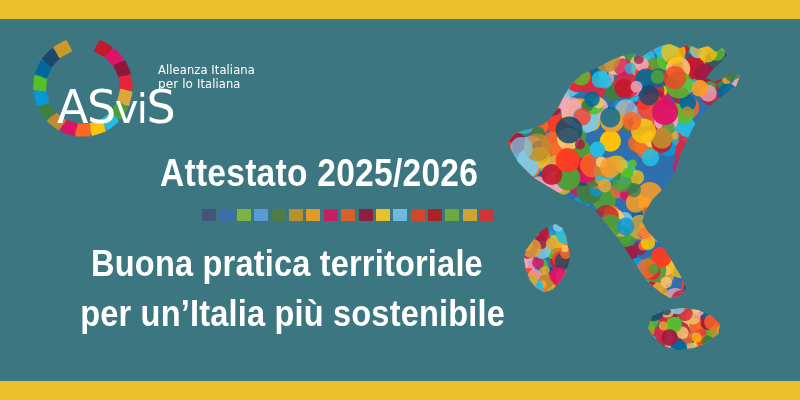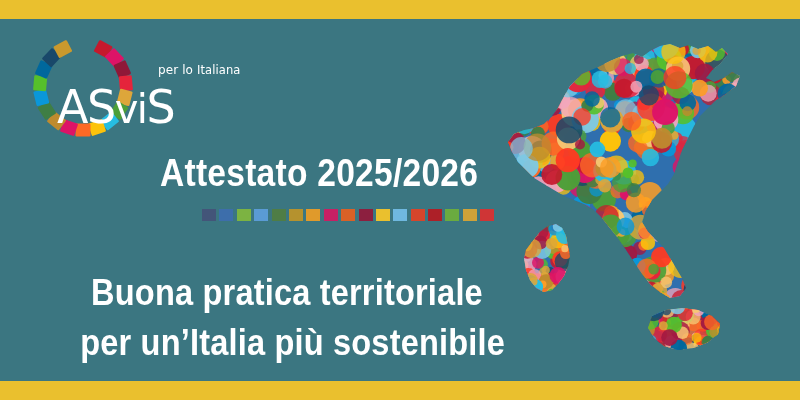--- a/index.html
+++ b/index.html
@@ -105,21 +105,20 @@
     width: 14px;
     height: 12px;
   }
 
   #subtitle-block {
     position: absolute;
     left: 52px;
     top: 239px;
     width: 470px;
     text-align: center;
-    margin-top: 29px;
   }
   .subtitle-line {
     color: #ffffff;
     font-family: "Liberation Sans Narrow", "Liberation Sans", sans-serif;
     font-size: 37px;
     font-weight: 700;
     line-height: 50px;
     letter-spacing: 0.2px;
     white-space: nowrap;
     transform: scaleX(0.88);
@@ -1015,20 +1014,21 @@
           <rect x="-7.5" y="-6.5" width="15" height="13" rx="1.2" fill="#19486a"></rect>
         </g>
         <g transform="translate(35.81,15.03) rotate(332.00)">
           <rect x="-7.5" y="-6.5" width="15" height="13" rx="1.2" fill="#c9992d"></rect>
         </g>
       </svg>
 
     <div id="logo-wordmark"><span>AS</span><span class="lc">vi</span><span>S</span></div>
 
     <div id="logo-tagline">
+      <div>Alleanza Italiana</div>
       <div><span class="small">per lo </span><span>Italiana</span></div>
     </div>
   </div>
 
   <div id="title-main">Attestato 2025/2026</div>
 
   <div id="sdg-strip">
       <div class="sdg-chip" style="background: rgb(67, 85, 121);"></div>
       <div class="sdg-chip" style="background: rgb(61, 110, 171);"></div>
       <div class="sdg-chip" style="background: rgb(124, 179, 66);"></div>

